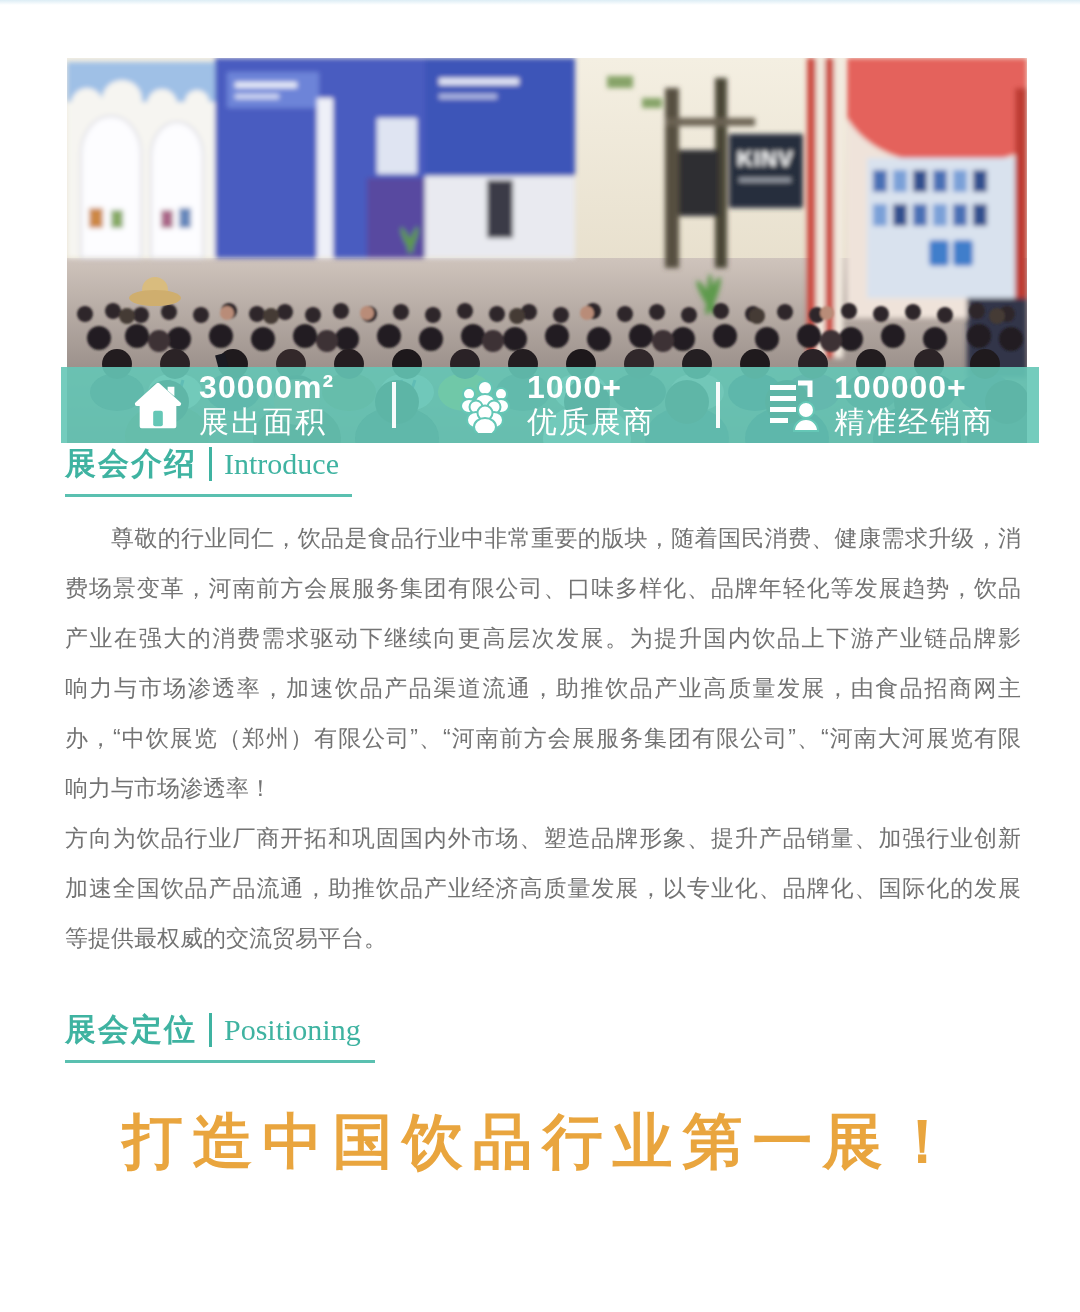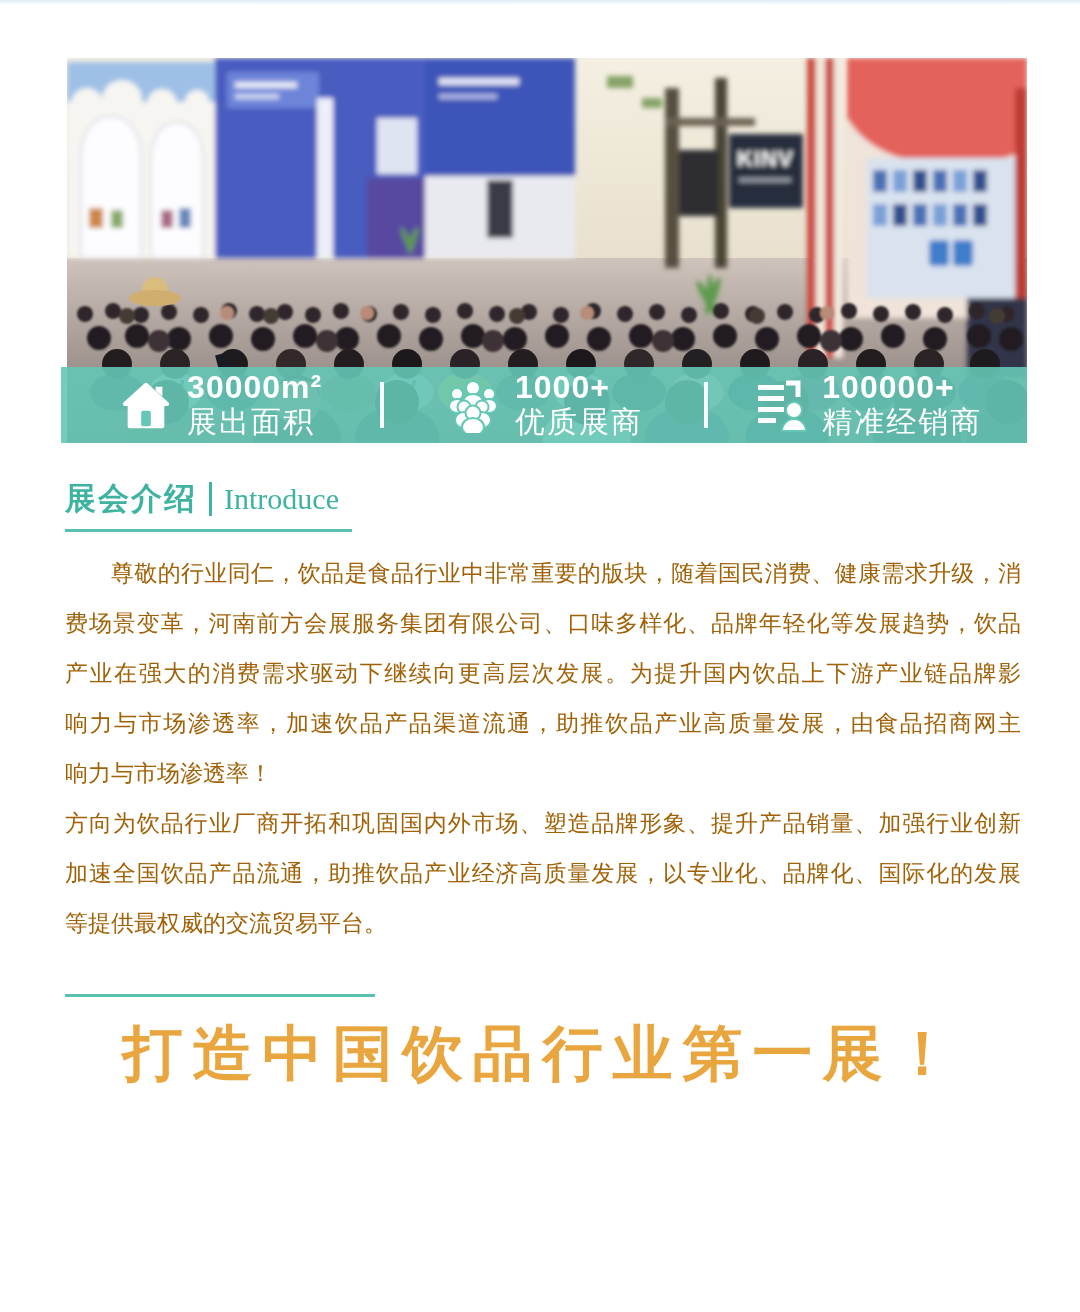--- a/index.html
+++ b/index.html
@@ -4,46 +4,46 @@
 <style>
   html,body{margin:0;padding:0;background:#fff;}
   .page{position:relative;width:1080px;height:1312px;background:#ffffff;overflow:hidden;
         font-family:"Liberation Sans","DejaVu Sans",sans-serif;}
   .top-strip{height:5px;background:linear-gradient(180deg,#dcedf5,#ffffff);}
 
   
   .hero{position:relative;width:960px;height:385px;margin:53px 0 0 67px;}
   .photo{position:absolute;left:0;top:0;width:960px;height:385px;display:block;}
   .stats-bar{position:absolute;left:-6px;bottom:0;width:966px;height:76px;
-             background:rgba(101,199,182,0.90);display:flex;align-items:center;}
+             background:rgba(101,199,182,0.90);display:flex;align-items:center;padding-left:12px;}
   .stat{flex:1;display:flex;align-items:center;justify-content:center;gap:14px;color:#fff;}
   .stat .icon svg{display:block;}
   .stat-text{display:flex;flex-direction:column;justify-content:center;}
   .stat-value{font-size:32px;font-weight:bold;line-height:1.08;letter-spacing:1px;}
   .stat-label{font-size:30px;line-height:1.15;letter-spacing:2px;}
   .vdiv{width:4px;height:46px;background:#ffffff;opacity:.95;}
 
   
   .content{margin:0 60px 0 65px;}
-  .section-header{margin-top:35px;}
+  .section-header{}
   .section-header.pos{margin-top:46px;}
   .sh-row{display:flex;align-items:center;gap:12px;color:#3fb3a1;}
   .sh-zh{font-size:31px;font-weight:bold;letter-spacing:2px;}
   .sh-bar{width:3px;height:34px;background:#3fb3a1;}
   .sh-en{font-family:Liberation Serif, serif;font-size:30px;}
   .sh-underline{height:3px;background:#5ac0b0;margin-top:9px;}
   .u-intro{width:287px;}
   .u-pos{width:310px;}
 
-  .bodytext{margin-top:16px;width:956px;font-size:23px;line-height:50px;color:#a16207;font-weight:500;}
+  .bodytext{margin-top:16px;width:956px;font-size:23px;line-height:50px;color:#737373;font-weight:500;}
   .line{text-align:justify;text-justify:inter-character;}
   .line.just{text-align-last:justify;}
   .line.indent{text-indent:2em;}
 
-  .slogan{margin-top:20px;text-align:center;font-family:"DejaVu Serif","Liberation Serif",serif;
+  .slogan{margin-top:42px;text-align:center;font-family:"DejaVu Serif","Liberation Serif",serif;
           font-weight:bold;font-size:60px;line-height:1.2;color:#e9a53e;letter-spacing:10px;}
 </style>
 </head>
 <body>
 
 <div class="page">
   <div class="top-strip"></div>
 
   <div class="hero">
     <svg class="photo" viewBox="0 0 960 385" preserveAspectRatio="none">
@@ -359,26 +359,32 @@
         <span class="sh-en">Introduce</span>
       </div>
       <div class="sh-underline u-intro"></div>
     </div>
 
     <div class="bodytext">
       <div class="line just indent">尊敬的行业同仁，饮品是食品行业中非常重要的版块，随着国民消费、健康需求升级，消</div>
       <div class="line just">费场景变革，河南前方会展服务集团有限公司、口味多样化、品牌年轻化等发展趋势，饮品</div>
       <div class="line just">产业在强大的消费需求驱动下继续向更高层次发展。为提升国内饮品上下游产业链品牌影</div>
       <div class="line just">响力与市场渗透率，加速饮品产品渠道流通，助推饮品产业高质量发展，由食品招商网主</div>
+      <div class="line just">办，“中饮展览（郑州）有限公司”、“河南前方会展服务集团有限公司”、“河南大河展览有限</div>
       <div class="line">响力与市场渗透率！</div>
       <div class="line just">方向为饮品行业厂商开拓和巩固国内外市场、塑造品牌形象、提升产品销量、加强行业创新</div>
       <div class="line just">加速全国饮品产品流通，助推饮品产业经济高质量发展，以专业化、品牌化、国际化的发展</div>
       <div class="line">等提供最权威的交流贸易平台。</div>
     </div>
 
     <div class="section-header pos">
+      <div class="sh-row">
+        <span class="sh-zh">展会定位</span>
+        <span class="sh-bar"></span>
+        <span class="sh-en">Positioning</span>
+      </div>
       <div class="sh-underline u-pos"></div>
     </div>
 
     <div class="slogan">打造中国饮品行业第一展！</div>
 
   </div>
 </div>
 
 </body></html>

